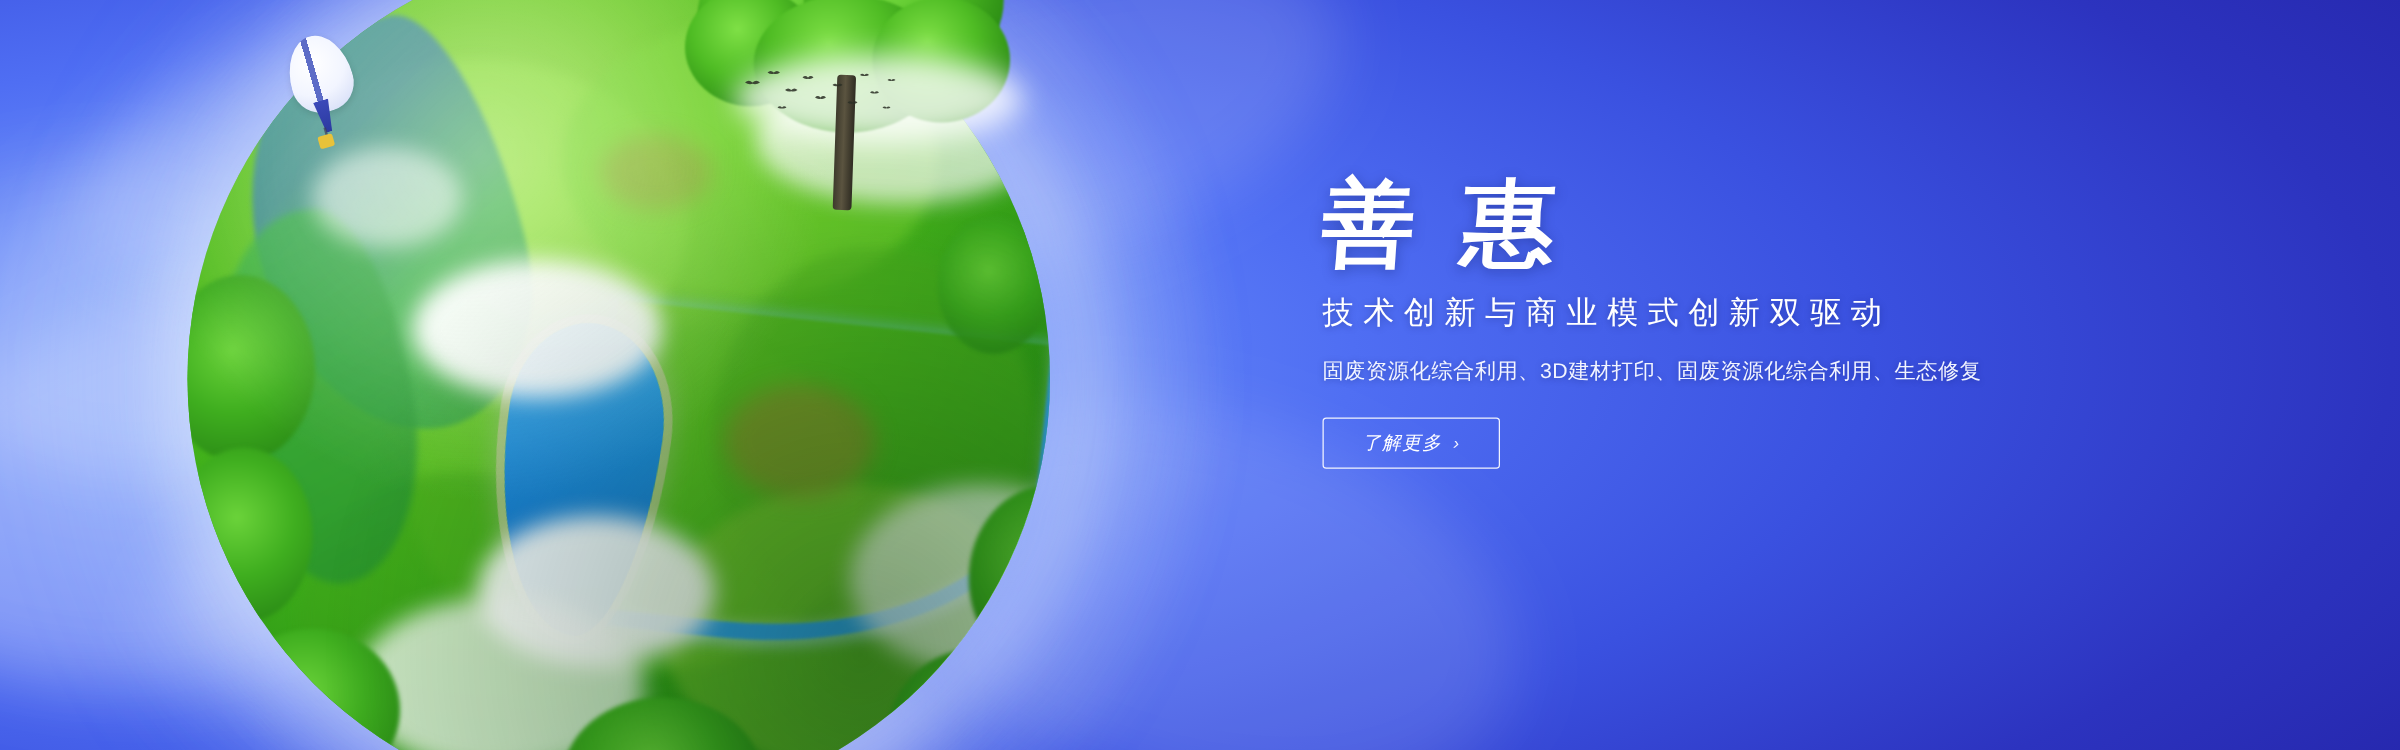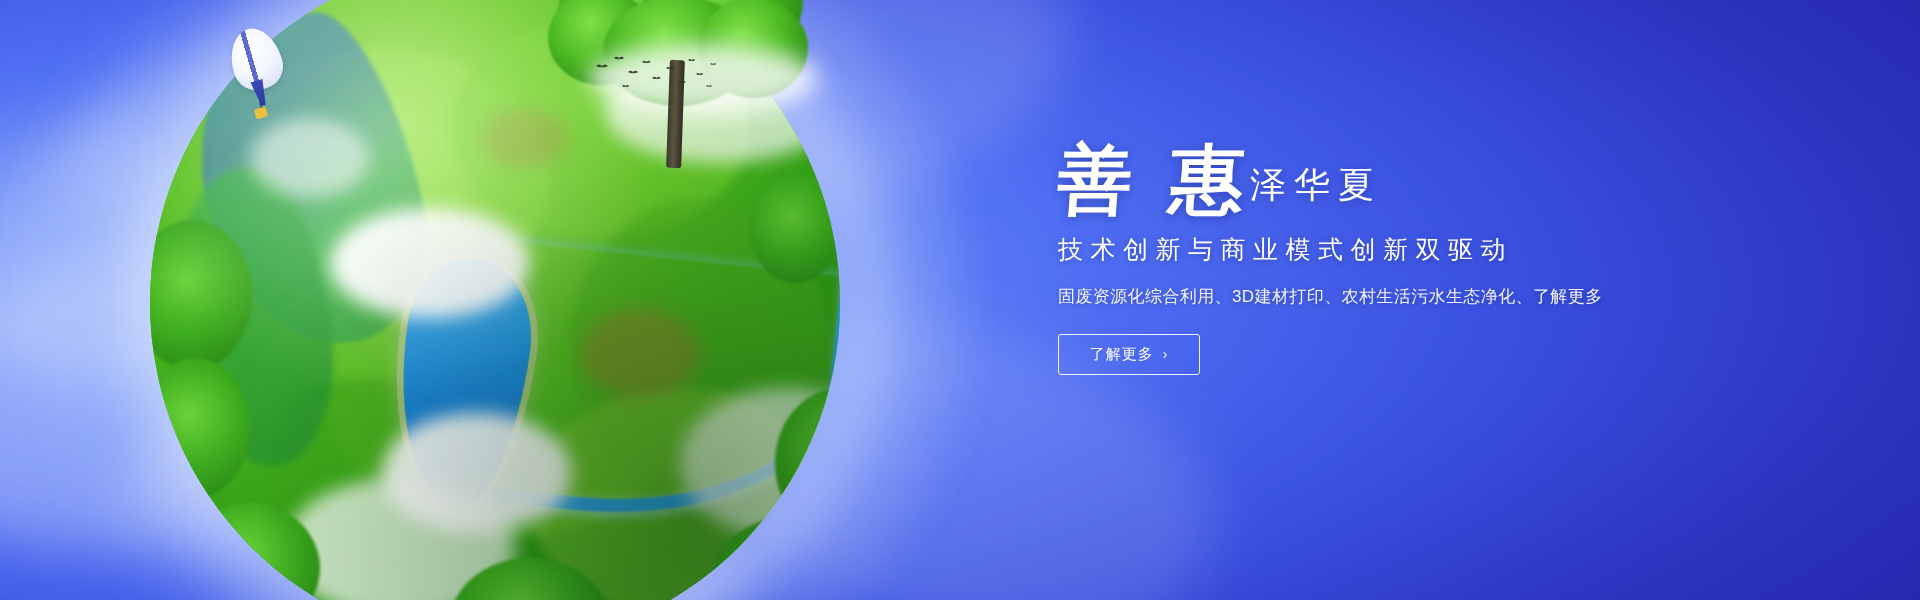--- a/index.html
+++ b/index.html
@@ -201,20 +201,21 @@
   }
   .cta{
     display:inline-flex; align-items:center; justify-content:center; gap:9px;
     margin-top:26px;
     width:142px; height:41px;
     border:1px solid rgba(255,255,255,.92);
     border-radius:3px;
     background:transparent;
     color:#fff; font-size:15px; letter-spacing:1px;
     cursor:pointer;
+    font-style:italic;
   }
   .cta .chev{ font-size:14px; line-height:1; opacity:.95; }
 </style>
 </head>
 <body>
 
 <div class="banner">
 
   <div class="sky-wrap">
     <div class="wisp w7"></div>
@@ -297,27 +298,26 @@
   </svg>
 
   <div class="copy">
 
     <div class="headline">
       <span class="hl-group">
         <span class="hl-big">善</span>
       </span>
       <span class="hl-group">
         <span class="hl-big">惠</span>
-        <span class="hl-small">泽华夏</span>
       </span>
     </div>
 
     <div class="subtitle">技术创新与商业模式创新双驱动</div>
 
-    <div class="desc">固废资源化综合利用、3D建材打印、农村生活污水生态净化、了解更多</div>
+    <div class="desc">固废资源化综合利用、3D建材打印、固废资源化综合利用、生态修复</div>
 
     <button class="cta">
       <span>了解更多</span>
       <span class="chev">›</span>
     </button>
 
   </div>
 </div>
 
 </body></html>

